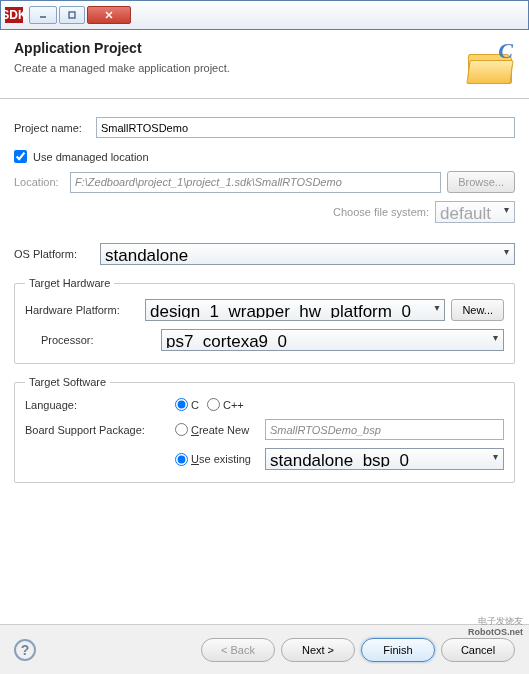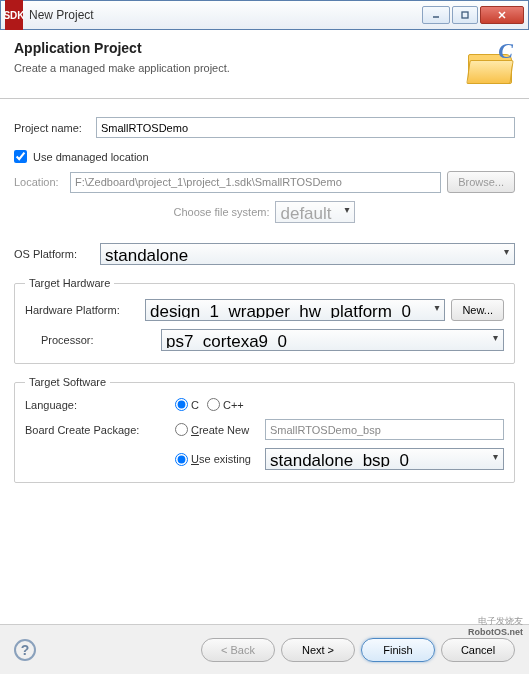--- a/index.html
+++ b/index.html
@@ -1,19 +1,19 @@
 <!DOCTYPE html>
 <html><head>
 <meta charset="utf-8">
 <style>
 * { box-sizing: border-box; margin: 0; padding: 0; font-family: "Segoe UI", Tahoma, sans-serif; }
 body { background: #fff; width: 529px; height: 674px; overflow: hidden; position: relative; }
 
 .titlebar { height: 30px; background: linear-gradient(#fdfefe, #e9eef5); border: 1px solid #5a7fad; display: flex; align-items: center; padding: 0 4px; }
-.titlebar .icon-box { width: 18px; height: 30px; background: #b01818; color: #fff; font-size: 10px; font-weight: bold; display: flex; align-items: center; justify-content: center; margin-right: 6px; }
+.titlebar .icon-box { width: 18px; height: 16px; background: #b01818; color: #fff; font-size: 12px; font-weight: bold; display: flex; align-items: center; justify-content: center; margin-right: 6px; }
 .titlebar .title { font-size: 12px; color: #333; flex: 1; }
 .win-btns { display: flex; gap: 2px; }
 .win-btn { width: 28px; height: 18px; border: 1px solid #8aa3c2; border-radius: 2px; background: linear-gradient(#f5f9fd,#dce8f5); display: flex; align-items: center; justify-content: center; }
 .win-btn.max { width: 26px; }
 .win-btn.close { width: 44px; background: linear-gradient(#e67a6f,#c8402f); border-color: #a03428; color: #fff; }
 .win-btn svg { width: 10px; height: 10px; }
 
 .banner { border-bottom: 1px solid #c8c8c8; padding: 10px 14px 14px 14px; background: #fff; display: flex; align-items: flex-start; }
 .banner .bl { flex: 1; }
 .banner h1 { font-size: 14px; font-weight: bold; color: #222; margin-bottom: 6px; }
@@ -21,21 +21,21 @@
 .banner .folder { width: 50px; height: 42px; position: relative; margin-top: 2px; }
 .banner .folder .back { position:absolute; width:44px; height:30px; bottom:0; left:3px; background:#fdd26a; border:1px solid #d8a528; border-radius:2px 6px 2px 2px; }
 .banner .folder .front { position:absolute; width:44px; height:24px; bottom:0; left:3px; background:linear-gradient(#ffe9a8,#f8c24b); border:1px solid #d8a528; border-radius:2px; transform:skewX(-8deg); }
 .banner .folder .c { position:absolute; top:-4px; right:2px; color:#4a7ec9; font-size:22px; font-weight:bold; font-style:italic; font-family:Georgia,serif; }
 
 .content { padding: 18px 14px 8px 14px; font-size: 11px; color: #333; }
 .row { display: flex; align-items: center; margin-bottom: 8px; }
 .row label { white-space: nowrap; }
 .row .underline { text-decoration: underline; }
 .txt { flex: 1; height: 21px; border: 1px solid #a7b4c0; padding: 2px 4px; font-size: 11px; background: #fff; }
-.txt:disabled { color: #888; }
+.txt:disabled { color: #888; font-style: italic; }
 .btn-s { height: 22px; padding: 0 10px; border: 1px solid #acacad; background: linear-gradient(#fafafa,#e6e6e6); border-radius: 3px; font-size: 11px; margin-left: 6px; }
 .btn-s:disabled { color: #999; }
 .chk-row { display: flex; align-items: center; margin: 12px 0 8px 0; }
 .chk-row input { margin-right: 6px; }
 .disabled-lbl { color: #999; }
 
 .sel { flex: 1; height: 22px; border: 1px solid #8c9aaa; background: linear-gradient(#fdfdfd,#ecf1f5); padding: 2px 4px; font-size: 17px; appearance: none; position: relative; }
 .sel-wrap { flex:1; position:relative; display:flex; }
 .sel-wrap::after { content:"▾"; position:absolute; right:6px; top:3px; font-size:10px; color:#444; pointer-events:none; }
 
@@ -52,21 +52,20 @@
 .nav-btn.primary { border-color: #4d89c5; box-shadow: 0 0 3px rgba(77,137,197,.6); background: linear-gradient(#f5faff,#d8e9f9); }
 
 .watermark { position:absolute; right:6px; bottom:36px; font-size:9px; color:#999; text-align:right; line-height:11px; pointer-events:none; }
 .gap { height: 6px; }
 </style>
 </head>
 <body>
 
 <div class="titlebar">
   <div class="icon-box">SDK</div>
-  <div class="title">New Project</div>
   <div class="win-btns">
     <div class="win-btn">
         <svg viewBox="0 0 10 10">
           <line x1="2" y1="7" x2="8" y2="7" stroke="#405c7c" stroke-width="1.5"></line>
         </svg>
       </div>
     <div class="win-btn max">
         <svg viewBox="0 0 10 10">
           <rect x="2" y="2" width="6" height="6" fill="none" stroke="#405c7c" stroke-width="1.3"></rect>
         </svg>
@@ -102,21 +101,21 @@
     <input type="checkbox" checked="" style="">
     <label><span>Use </span><span class="underline">d</span><span>managed location</span></label>
   </div>
 
   <div class="row">
     <label class="disabled-lbl" style="width:56px;">Location:</label>
     <input class="txt" disabled="" value="F:\Zedboard\project_1\project_1.sdk\SmallRTOSDemo" style="">
     <button class="btn-s" disabled="">Browse...</button>
   </div>
 
-  <div class="row" style="justify-content:center; margin-top:4px;">
+  <div class="row" style="justify-content:flex-end; margin-top:4px;">
     <label class="disabled-lbl" style="margin-right:6px;">Choose file system:</label>
     <div class="sel-wrap" style="flex:0 0 80px;">
         <select class="sel" disabled=""><option>default</option></select>
       </div>
   </div>
 
   <div class="gap"></div>
     <div class="gap"></div>
 
   <div class="row">
@@ -146,21 +145,21 @@
   <fieldset>
     <legend>Target Software</legend>
     <div class="row">
       <label style="width:150px;">Language:</label>
       <input type="radio" name="lang" class="radio" checked="" style="">
       <label>C</label>
       <input type="radio" name="lang" class="radio" style="">
       <label>C++</label>
     </div>
     <div class="row">
-      <label style="width:150px;">Board Create Package:</label>
+      <label style="width:150px;">Board Support Package:</label>
       <input type="radio" name="bsp" class="radio" style="">
       <label style="width:74px;"><span class="underline">C</span><span>reate New</span></label>
       <input class="txt" disabled="" style="flex: 1 1 0%;" value="SmallRTOSDemo_bsp">
     </div>
     <div class="row" style="margin-bottom:0;">
       <span style="width:150px;"></span>
       <input type="radio" name="bsp" class="radio" checked="" style="">
       <label style="width:74px;"><span class="underline">U</span><span>se existing</span></label>
       <div class="sel-wrap">
           <select class="sel"><option>standalone_bsp_0</option></select>

